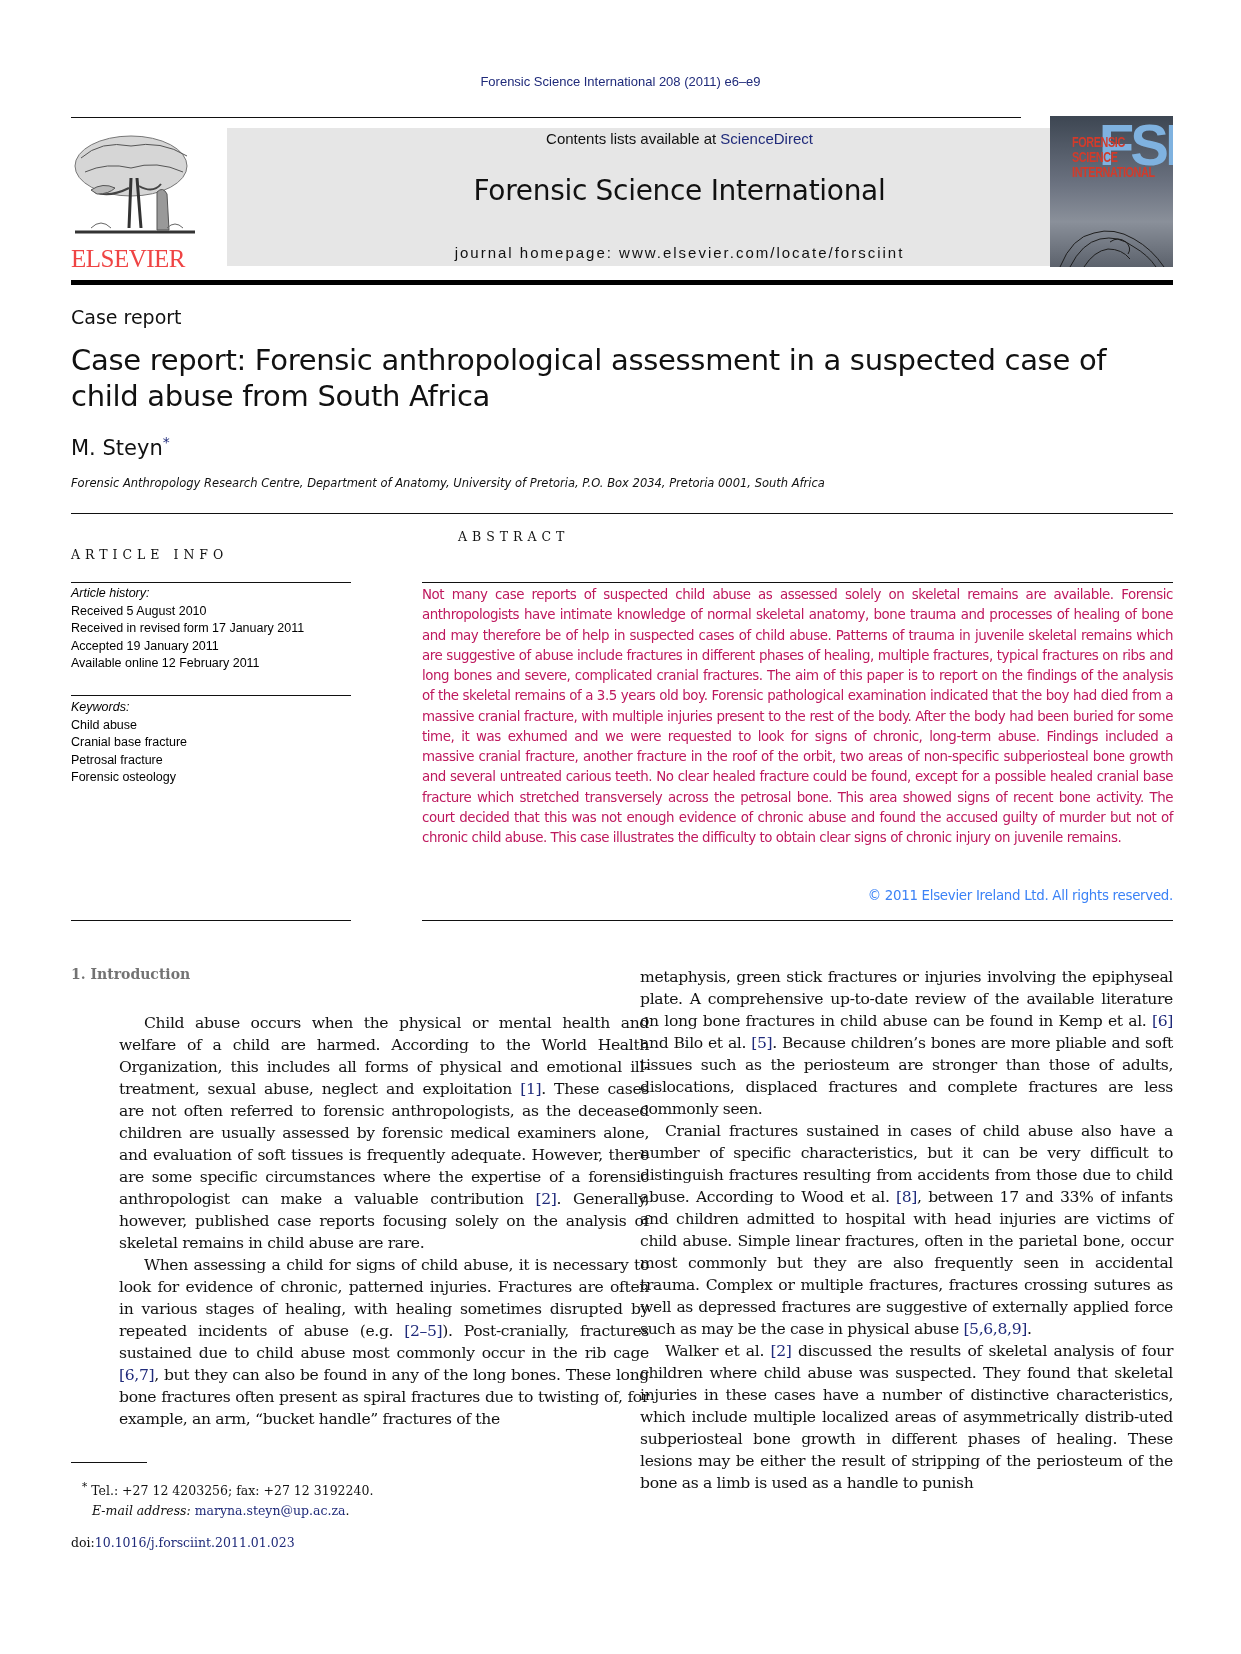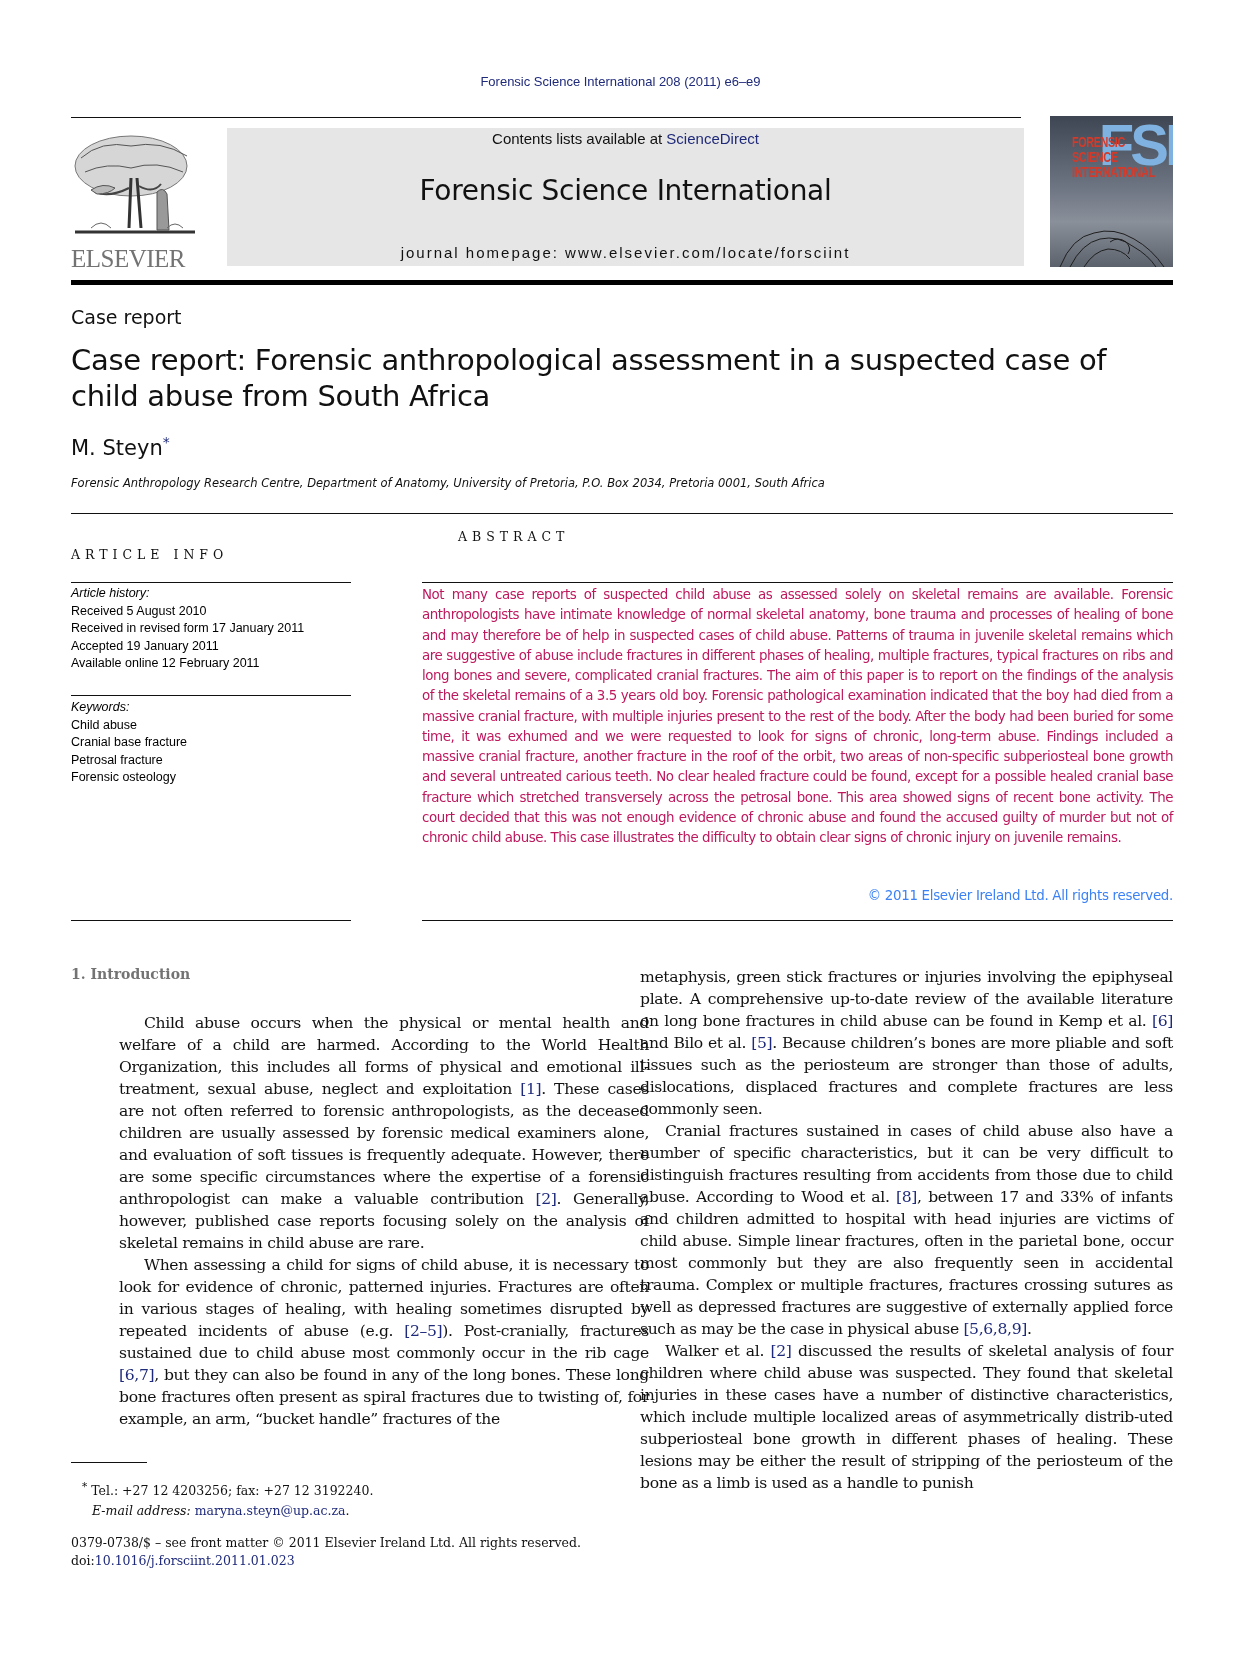--- a/index.html
+++ b/index.html
@@ -7,22 +7,22 @@
   .abs { position: absolute; }
   a, .link { color: #1f2a7a; text-decoration: none; }
 
   
   .running-head { left: 0; width: 1241px; top: 74px; text-align: center; font-family: "Liberation Sans", sans-serif; font-size: 13px; color: #1f2a7a; }
   .rule-thin-top { left: 71px; top: 117px; width: 950px; height: 1px; background: #111; }
 
   
   .logo { left: 71px; top: 128px; width: 128px; height: 145px; }
   .logo-tree { width: 128px; height: 112px; }
-  .logo-word { font-family: "Liberation Serif", serif; font-size: 25px; color: #737373; letter-spacing: -0.5px; margin-top: 2px; line-height: 26px; }
-  .masthead-box { left: 227px; top: 128px; width: 797px; height: 138px; background: #e6e6e6; }
+  .logo-word { font-family: "Liberation Serif", serif; font-size: 25px; color: #ef4444; letter-spacing: -0.5px; margin-top: 2px; line-height: 26px; }
+  .masthead-box { left: 227px; top: 128px; width: 797px; height: 138px; background: #e6e6e6; padding-left: 36px; }
   .mh-contents { position: absolute; top: 2px; width: 100%; text-align: center; font-family: "Liberation Sans", sans-serif; font-size: 15px; color: #111; }
   .mh-contents .sd { color: #1f2a7a; }
   .mh-title { position: absolute; top: 46px; width: 100%; text-align: center; font-family: "DejaVu Sans", sans-serif; font-size: 28px; color: #111; letter-spacing: -0.3px; }
   .mh-home { position: absolute; top: 116px; width: 100%; text-align: center; font-family: "Liberation Sans", sans-serif; font-size: 15px; letter-spacing: 2px; color: #111; }
   .cover { left: 1050px; top: 116px; width: 123px; height: 151px; background: linear-gradient(180deg,#3d4652 0%,#6b7280 45%,#8a909a 70%,#5c626c 100%); overflow: hidden; }
   .cover-fsi { position: absolute; right: -4px; top: 0px; font-family: "Liberation Sans", sans-serif; font-weight: bold; font-size: 58px; color: #7fb2e0; line-height: 58px; letter-spacing: -4px; }
   .cover-name { position: absolute; left: 22px; top: 18px; font-family: "Liberation Sans", sans-serif; font-size: 15px; line-height: 15px; color: #d23b2b; letter-spacing: -0.5px; font-weight: bold; transform: scaleX(0.72); transform-origin: left top; }
   .cover-art { position: absolute; left: 0; bottom: 0; width: 123px; height: 55px; }
   .rule-thick { left: 71px; top: 280px; width: 1102px; height: 5px; background: #000; }
 
@@ -156,15 +156,14 @@
   <p><span>Cranial fractures sustained in cases of child abuse also have a number of specific characteristics, but it can be very difficult to distinguish fractures resulting from accidents from those due to child abuse. According to Wood et al. </span><span class="link">[8]</span><span>, between 17 and 33% of infants and children admitted to hospital with head injuries are victims of child abuse. Simple linear fractures, often in the parietal bone, occur most commonly but they are also frequently seen in accidental trauma. Complex or multiple fractures, fractures crossing sutures as well as depressed fractures are suggestive of externally applied force such as may be the case in physical abuse </span><span class="link">[5,6,8,9]</span><span>.</span></p>
   <p><span>Walker et al. </span><span class="link">[2]</span><span> discussed the results of skeletal analysis of four children where child abuse was suspected. They found that skeletal injuries in these cases have a number of distinctive characteristics, which include multiple localized areas of asymmetrically distrib-uted subperiosteal bone growth in different phases of healing. These lesions may be either the result of stripping of the periosteum of the bone as a limb is used as a handle to punish</span></p>
 </div>
 
 <div class="abs fn-rule"></div>
 <div class="abs footnote">
   <div><sup>*</sup><span> Tel.: +27 12 4203256; fax: +27 12 3192240.</span></div>
   <div style="padding-left:10px;"><span class="em">E-mail address: </span><span class="link">maryna.steyn@up.ac.za</span><span>.</span></div>
 </div>
 <div class="abs frontmatter">
-  <div>0379-0738/$ – see front matter © 2011 Elsevier Ireland Ltd. All rights reserved.</div>
   <div><span>doi:</span><span class="link">10.1016/j.forsciint.2011.01.023</span></div>
 </div>
 
 </body></html>

